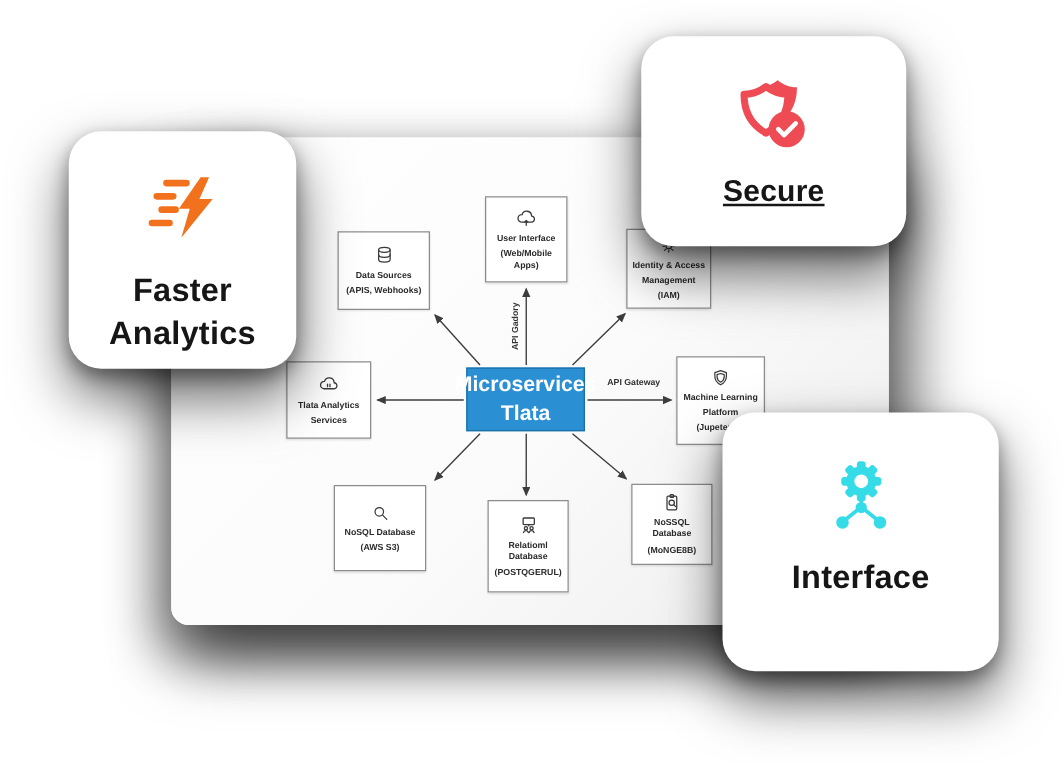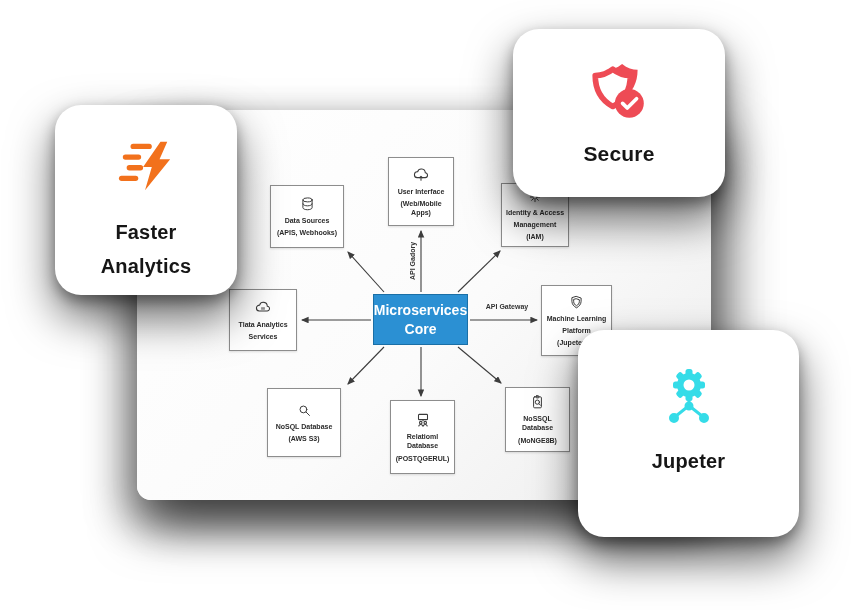--- a/index.html
+++ b/index.html
@@ -31,37 +31,37 @@
   .n-analytics{left:92px;top:179px;width:68px;height:62px;}
   .n-ml{left:404px;top:175px;width:71px;height:71px;}
   .n-nosql-aws{left:130px;top:278px;width:74px;height:69px;}
   .n-relational{left:253px;top:290px;width:65px;height:74px;}
   .n-nossql{left:368px;top:277px;width:65px;height:65px;}
   .core{
     position:absolute;left:236px;top:184px;width:95px;height:51px;
     background:#2B90D3;border:1.5px solid #1A6FA6;box-sizing:border-box;
     display:flex;flex-direction:column;align-items:center;justify-content:center;
   }
-  .core .cline{display:block;color:#ffffff;font-weight:bold;font-size:14px;line-height:1.3;}
+  .core .cline{display:block;color:#ffffff;font-weight:bold;font-size:17px;line-height:1.3;}
   .edge-label{position:absolute;font-size:7px;color:#333;font-weight:600;}
   .el-up{left:247px;top:146px;width:60px;height:10px;text-align:center;transform:rotate(-90deg);}
   .el-right{left:335px;top:193px;width:70px;text-align:center;}
   
   .card{
     position:absolute;background:#ffffff;border-radius:26px;z-index:5;
     display:flex;flex-direction:column;align-items:center;box-sizing:border-box;
     box-shadow:0 22px 45px rgba(0,0,0,0.60),0 6px 14px rgba(0,0,0,0.35);
   }
-  .card .ctitle span{display:block;text-align:center;font-size:20px;line-height:34px;font-weight:600;color:#161616;letter-spacing:.2px;}
+  .card .ctitle span{display:block;text-align:center;font-size:26px;line-height:34px;font-weight:600;color:#161616;letter-spacing:.2px;}
   .card .cicon{display:block;line-height:0;}
   .card-faster{left:55px;top:105px;width:182px;height:190px;padding-top:36px;}
   .card-faster .cicon{margin-bottom:22px;}
   .card-secure{left:513px;top:29px;width:212px;height:168px;padding-top:32px;}
   .card-secure .cicon{margin-bottom:14px;}
-  .card-secure .ctitle span{font-size:21px;}
+  .card-secure .ctitle span{font-size:24px;text-decoration:underline;}
   .card-seamless{left:578px;top:330px;width:221px;height:207px;padding-top:36px;}
   .card-seamless .cicon{margin-bottom:18px;}
 </style>
 </head>
 <body>
 
 <div class="panel">
 
   <svg class="edges" viewBox="0 0 574 390">
     <defs>
@@ -176,21 +176,21 @@
           <circle cx="11.8" cy="11.5" r="3"></circle>
           <line x1="14" y1="13.7" x2="16.3" y2="16"></line>
         </svg>
     </span>
     <span class="nline">NoSSQL Database</span>
     <span class="nline">(MoNGE8B)</span>
   </div>
 
   <div class="core">
     <span class="cline">Microservices</span>
-    <span class="cline">Core</span>
+    <span class="cline">Tlata</span>
   </div>
 </div>
 
 <div class="card card-faster">
   <span class="cicon">
     <svg width="58" height="52" viewBox="0 0 60 52">
       <g fill="#F2711C">
         <rect x="14" y="2" width="22" height="5.5" rx="2.75"></rect>
         <rect x="6" y="13" width="19" height="5.5" rx="2.75"></rect>
         <rect x="10" y="24" width="17" height="5.5" rx="2.75"></rect>
@@ -238,15 +238,15 @@
         <line x1="26" y1="32" x2="26" y2="38"></line>
         <circle cx="26" cy="40" r="3"></circle>
         <line x1="23" y1="42" x2="13" y2="50"></line>
         <circle cx="11" cy="52" r="3.5"></circle>
         <line x1="29" y1="42" x2="39" y2="50"></line>
         <circle cx="41" cy="52" r="3.5"></circle>
       </g>
     </svg>
   </span>
   <div class="ctitle">
-    <span>Jupeter</span>
+    <span>Interface</span>
   </div>
 </div>
 
 </body></html>

